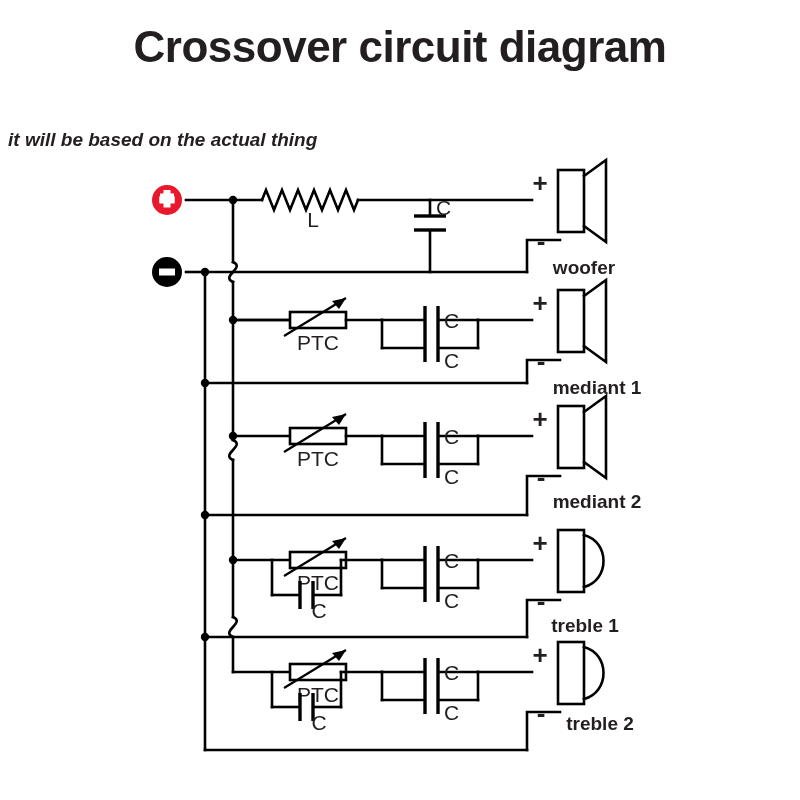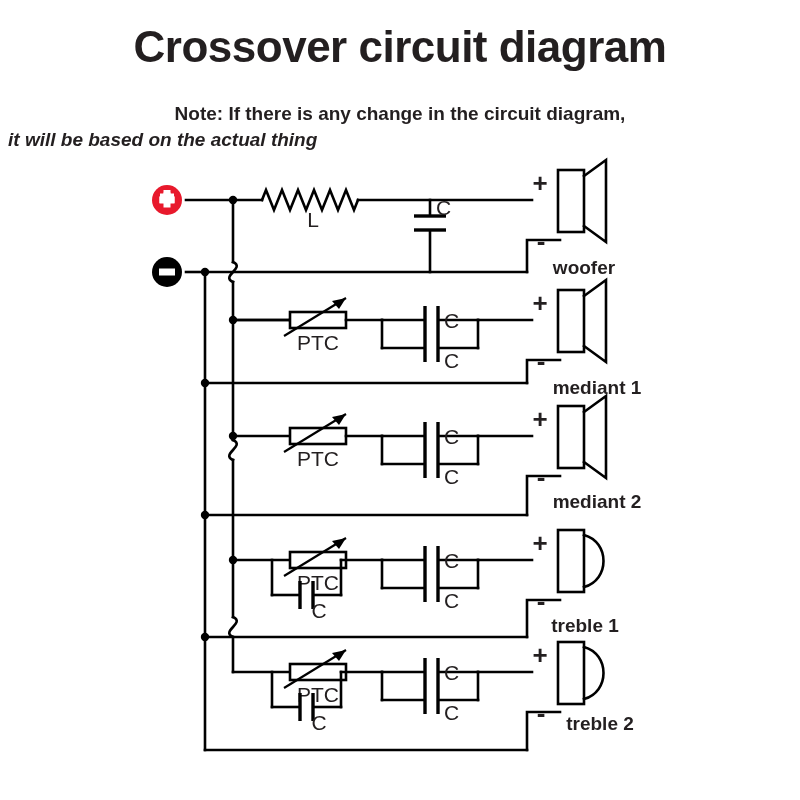--- a/index.html
+++ b/index.html
@@ -108,21 +108,20 @@
   .term-glyph {
     fill: #ffffff;
   }
 </style>
 </head>
 <body>
 
 <div id="page">
 
   <div id="title">Crossover circuit diagram</div>
-  <div id="note1">Note: If there is any change in the circuit diagram,</div>
   <div id="note2">it will be based on the actual thing</div>
 
   <svg id="schematic" viewBox="0 0 800 800">
 
     <defs>
 
       <g id="cone-spk">
         <rect x="0" y="0" width="26" height="62" class="part-fill"></rect>
         <path class="wire" d="M26 6 L48 -10 L48 72 L26 56"></path>
       </g>

